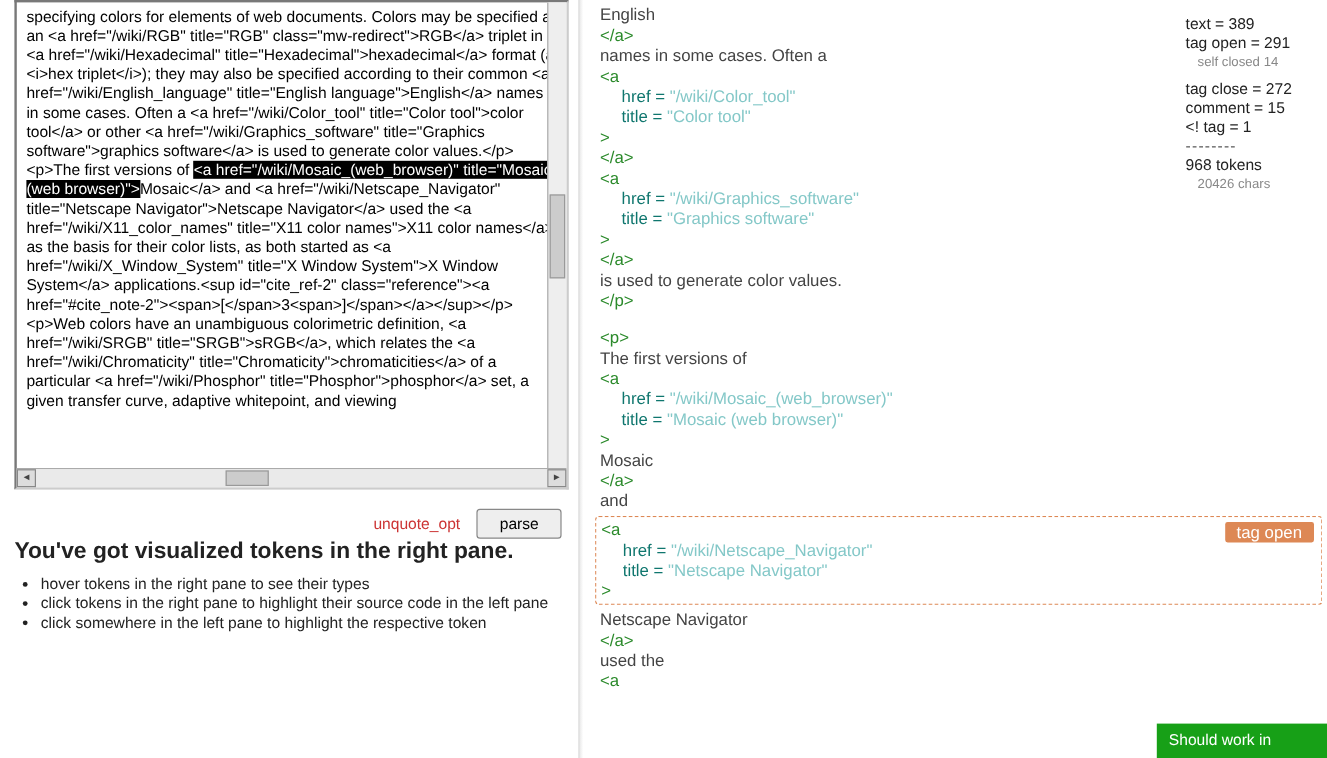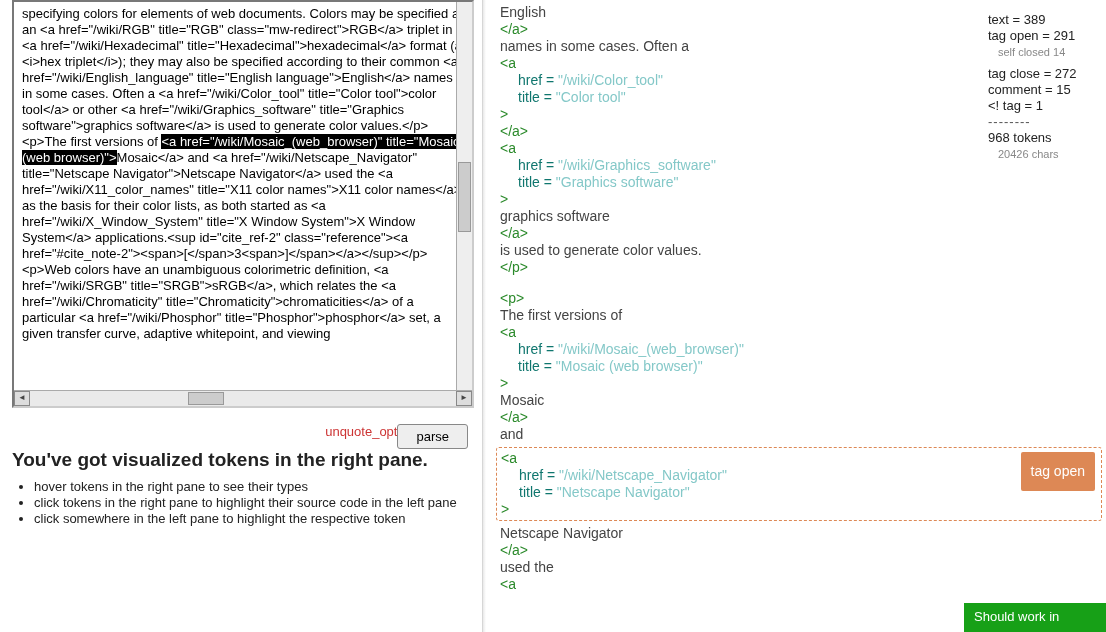--- a/index.html
+++ b/index.html
@@ -8,37 +8,37 @@
 .left{width:482px;padding:0 8px 0 12px;display:flex;flex-direction:column}
 .src-box{border:2px inset #ccc;background:#fff;height:408px;position:relative}
 .src-inner{padding:4px 6px 4px 8px;height:388px;overflow:hidden;font-size:13px;line-height:16px;color:#000;word-wrap:break-word}
 .src-inner span.sel{background:#000;color:#fff}
 .hscroll{position:absolute;bottom:0;left:0;right:0;height:16px;background:#eee;border-top:1px solid #aaa;display:flex}
 .hscroll .arr{width:16px;height:15px;border:1px solid #888;background:#ddd;font-size:8px;text-align:center;line-height:12px;font-family:sans-serif;color:#444}
 .hscroll .track{flex:1;background:#eaeaea;position:relative}
 .hscroll .thumb{position:absolute;top:1px;bottom:1px;width:36px;left:158px;background:#ccc;border:1px solid #999}
 .vscroll{position:absolute;top:0;right:0;width:16px;bottom:16px;background:#eee;border-left:1px solid #aaa}
 .vscroll .vthumb{position:absolute;left:1px;right:1px;height:70px;top:160px;background:#ccc;border:1px solid #999}
-.ctl-row{display:flex;justify-content:flex-end;padding:16px 6px 0 0;}
+.ctl-row{display:flex;justify-content:flex-end;gap:14px;padding:16px 6px 0 0;align-items:center}
 .opt{color:#c33}
 .btn{border:1px solid #888;background:#eee;padding:4px 18px;border-radius:3px;font-size:13px;cursor:pointer}
 .info{}
 .info h2{font-size:19px;font-weight:bold;margin-bottom:8px}
 .info ul{padding-left:22px}
 .info li{font-size:13px;line-height:16px;margin-bottom:0}
 .mid-sep{width:4px;background:linear-gradient(to right,#e9e9e9,#fff);border-left:1px solid #d6d6d6}
 .right{flex:1;padding:4px 8px 0 14px;font-size:14px;line-height:17px;position:relative;overflow:hidden}
 .tok-open,.tok-close{color:#2b8a2b}
 .tok-text{color:#444}
 .tok-attr-n{color:#0f766e}
 .tok-attr-v{color:#84c8c8}
 .ind1{padding-left:18px;display:block}
 .tok-line{display:block}
 .hlbox{border:1px dashed #d85;border-radius:3px;padding:2px 4px;margin:4px -4px;position:relative}
-.hlbadge{position:absolute;right:6px;top:4px;background:#d85;color:#fff;padding:11px 10px;font-size:14px;border-radius:2px}
+.hlbadge{position:absolute;right:6px;top:4px;background:#d85;color:#fff;padding:0 10px;font-size:14px;border-radius:2px}
 .stats{position:absolute;right:4px;top:12px;width:114px;font-size:13px;line-height:16px;color:#222}
 .stats .sub{font-size:11px;color:#888;padding-left:10px}
 .stats .sep{letter-spacing:1px;color:#555}
 .works{position:absolute;right:0;bottom:0;background:#17a017;color:#fff;padding:6px 12px 8px 10px;font-size:13px;width:142px}
 .works ul{padding-left:18px;margin-top:2px}
 .works li{font-size:12px;line-height:15px}
 </style>
 </head>
 <body>
 
@@ -83,21 +83,20 @@
     <span class="tok-line tok-text"> names in some cases. Often a</span>
     <span class="tok-line tok-open">&lt;a</span>
     <span class="ind1"><span class="tok-attr-n">href</span><span class="tok-attr-n"> = </span><span class="tok-attr-v">"/wiki/Color_tool"</span></span>
     <span class="ind1"><span class="tok-attr-n">title</span><span class="tok-attr-n"> = </span><span class="tok-attr-v">"Color tool"</span></span>
     <span class="tok-line tok-open">&gt;</span>
     <span class="tok-line tok-close">&lt;/a&gt;</span>
     <span class="tok-line tok-open">&lt;a</span>
     <span class="ind1"><span class="tok-attr-n">href</span><span class="tok-attr-n"> = </span><span class="tok-attr-v">"/wiki/Graphics_software"</span></span>
     <span class="ind1"><span class="tok-attr-n">title</span><span class="tok-attr-n"> = </span><span class="tok-attr-v">"Graphics software"</span></span>
     <span class="tok-line tok-open">&gt;</span>
-    <span class="tok-line tok-text">graphics software</span>
     <span class="tok-line tok-close">&lt;/a&gt;</span>
     <span class="tok-line tok-text"> is used to generate color values.</span>
     <span class="tok-line tok-close">&lt;/p&gt;</span>
     <div style="height:14px"></div>
     <span class="tok-line tok-open">&lt;p&gt;</span>
     <span class="tok-line tok-text">The first versions of</span>
     <span class="tok-line tok-open">&lt;a</span>
     <span class="ind1"><span class="tok-attr-n">href</span><span class="tok-attr-n"> = </span><span class="tok-attr-v">"/wiki/Mosaic_(web_browser)"</span></span>
     <span class="ind1"><span class="tok-attr-n">title</span><span class="tok-attr-n"> = </span><span class="tok-attr-v">"Mosaic (web browser)"</span></span>
     <span class="tok-line tok-open">&gt;</span>

